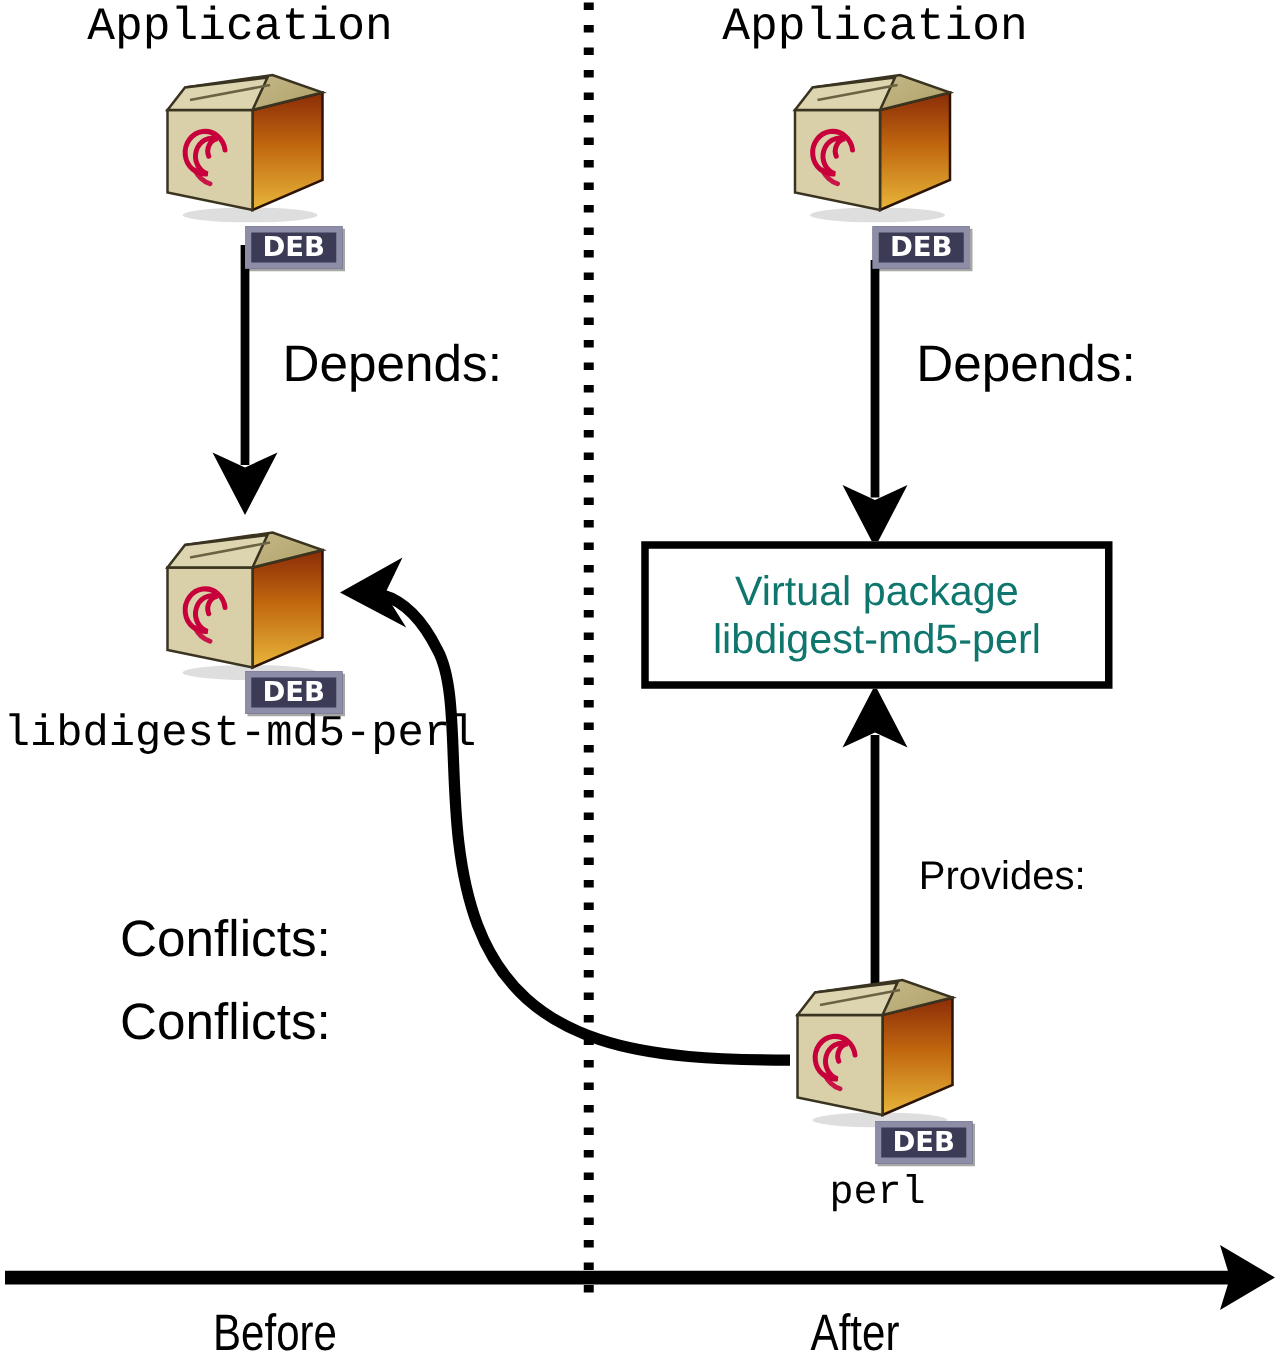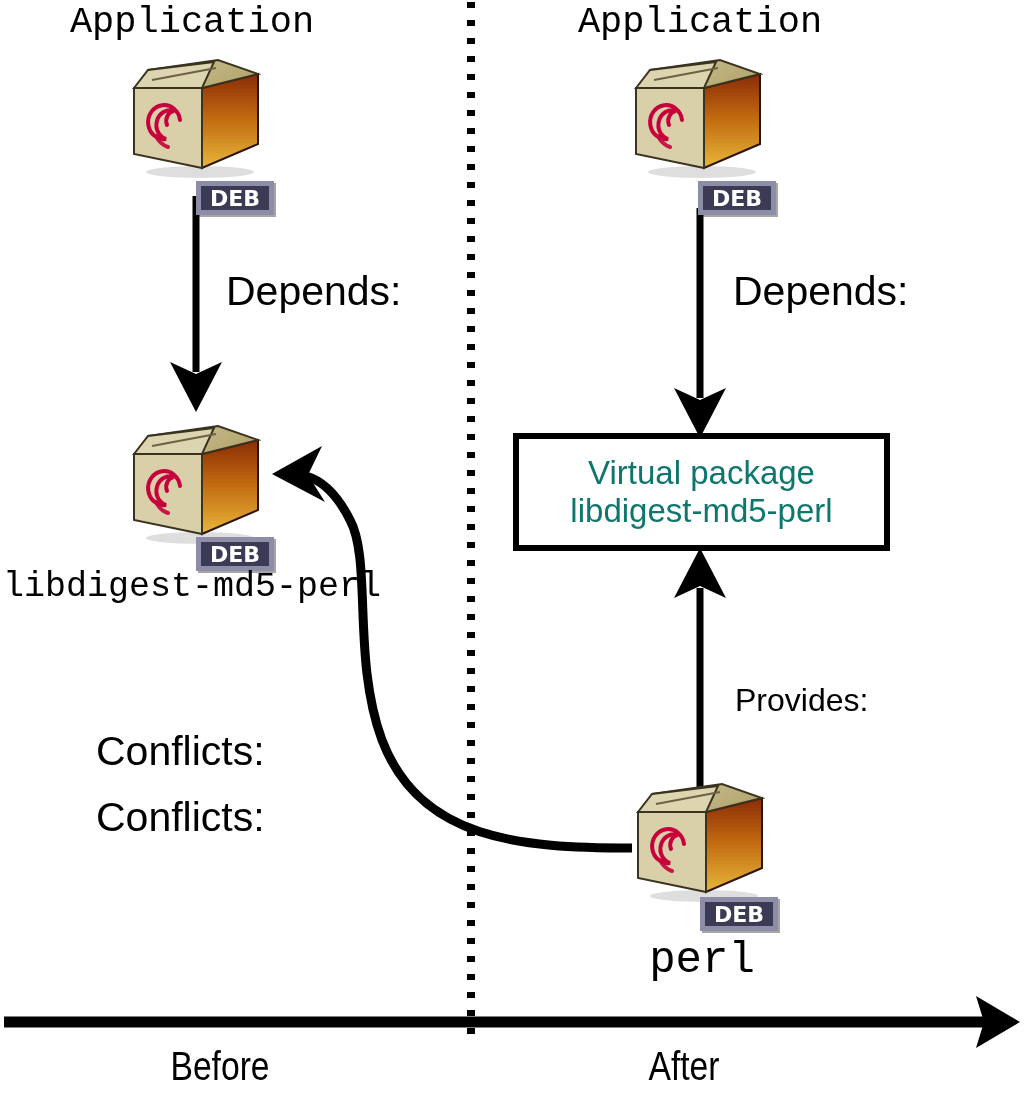--- a/index.html
+++ b/index.html
@@ -197,21 +197,21 @@
   <div class="lbl mono" style="left:733px; top:271px; font-size:41px;">Depends:</div>
 
   <div class="lbl sans center-x" style="left:192px; top:570px; font-size:35px;">libdigest-md5-perl</div>
 
   <div class="lbl mono" style="left:96px; top:731px; font-size:41px;">Conflicts:</div>
 
   <div class="lbl mono" style="left:96px; top:797px; font-size:41px;">Conflicts:</div>
 
   <div class="lbl mono" style="left:735px; top:684px; font-size:32px;">Provides:</div>
 
-  <div class="lbl sans center-x" style="left:702px; top:938px; font-size:44px;">perl</div>
+  <div class="lbl sans center-x" style="left:702px; top:938px; font-size:32px;">perl</div>
 
   <div class="vbox" style="left:513px; top:433px; width:377px; height:118px;">
     <div class="vline">Virtual package</div>
     <div class="vline">libdigest-md5-perl</div>
   </div>
 
   <div class="lbl cond center-x" style="left:220px; top:1046px; font-size:41px;">Before</div>
 
   <div class="lbl cond center-x" style="left:684px; top:1046px; font-size:41px;">After</div>
 

